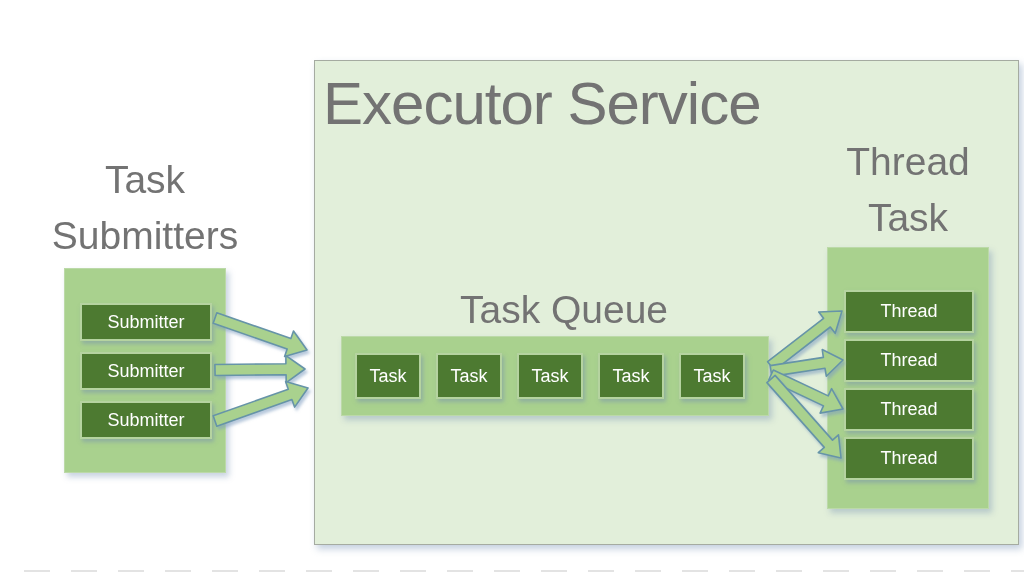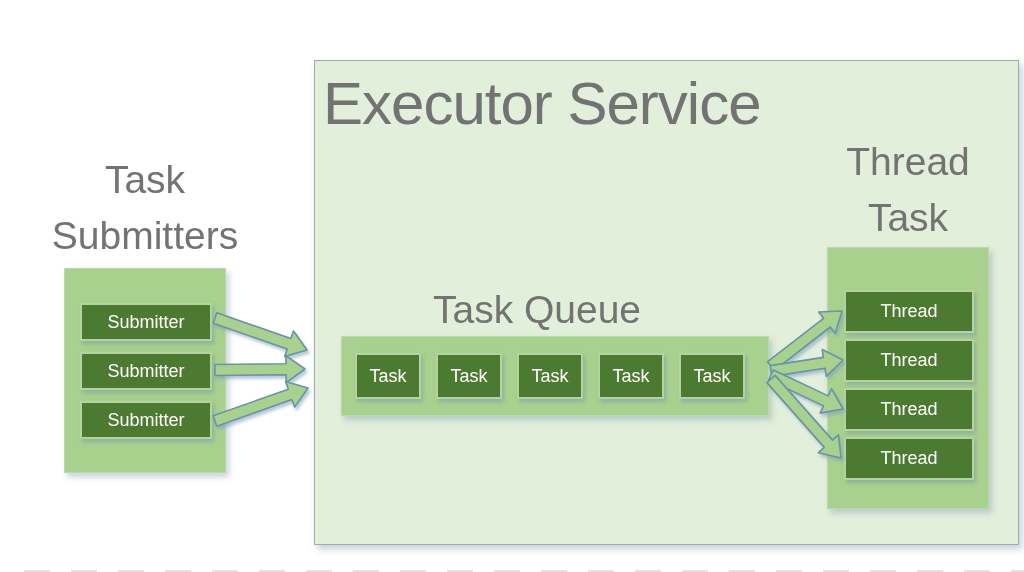--- a/index.html
+++ b/index.html
@@ -17,21 +17,21 @@
     box-shadow:3px 4px 7px rgba(125,150,185,0.45);
   }
   .executor-title {
     position:absolute; left:299px; top:71px; width:690px;
     font-size:60px; line-height:66px; color:var(--heading-text,#737373);
     letter-spacing:-1px; white-space:nowrap;
   }
   
   .heading { position:absolute; color:var(--heading-text,#737373); text-align:center; }
   .h-submitters { left:0; top:152px; width:242px; font-size:39px; line-height:56px; }
-  .h-queue     { left:299px; top:282px; width:428px; font-size:39px; line-height:56px; white-space:nowrap; }
+  .h-queue     { left:326px; top:282px; width:428px; font-size:39px; line-height:56px; white-space:nowrap; }
   .h-pool      { left:794px; top:134px; width:180px; font-size:39px; line-height:56px; }
   
   .container-box {
     position:absolute;
     background:var(--container,#a9d18e);
     border:1px solid #bcd9a8;
     box-shadow:3px 4px 6px rgba(125,150,180,0.42);
     box-sizing:border-box;
   }
   .submitters-box { left:40px;  top:268px; width:162px; height:205px; }

